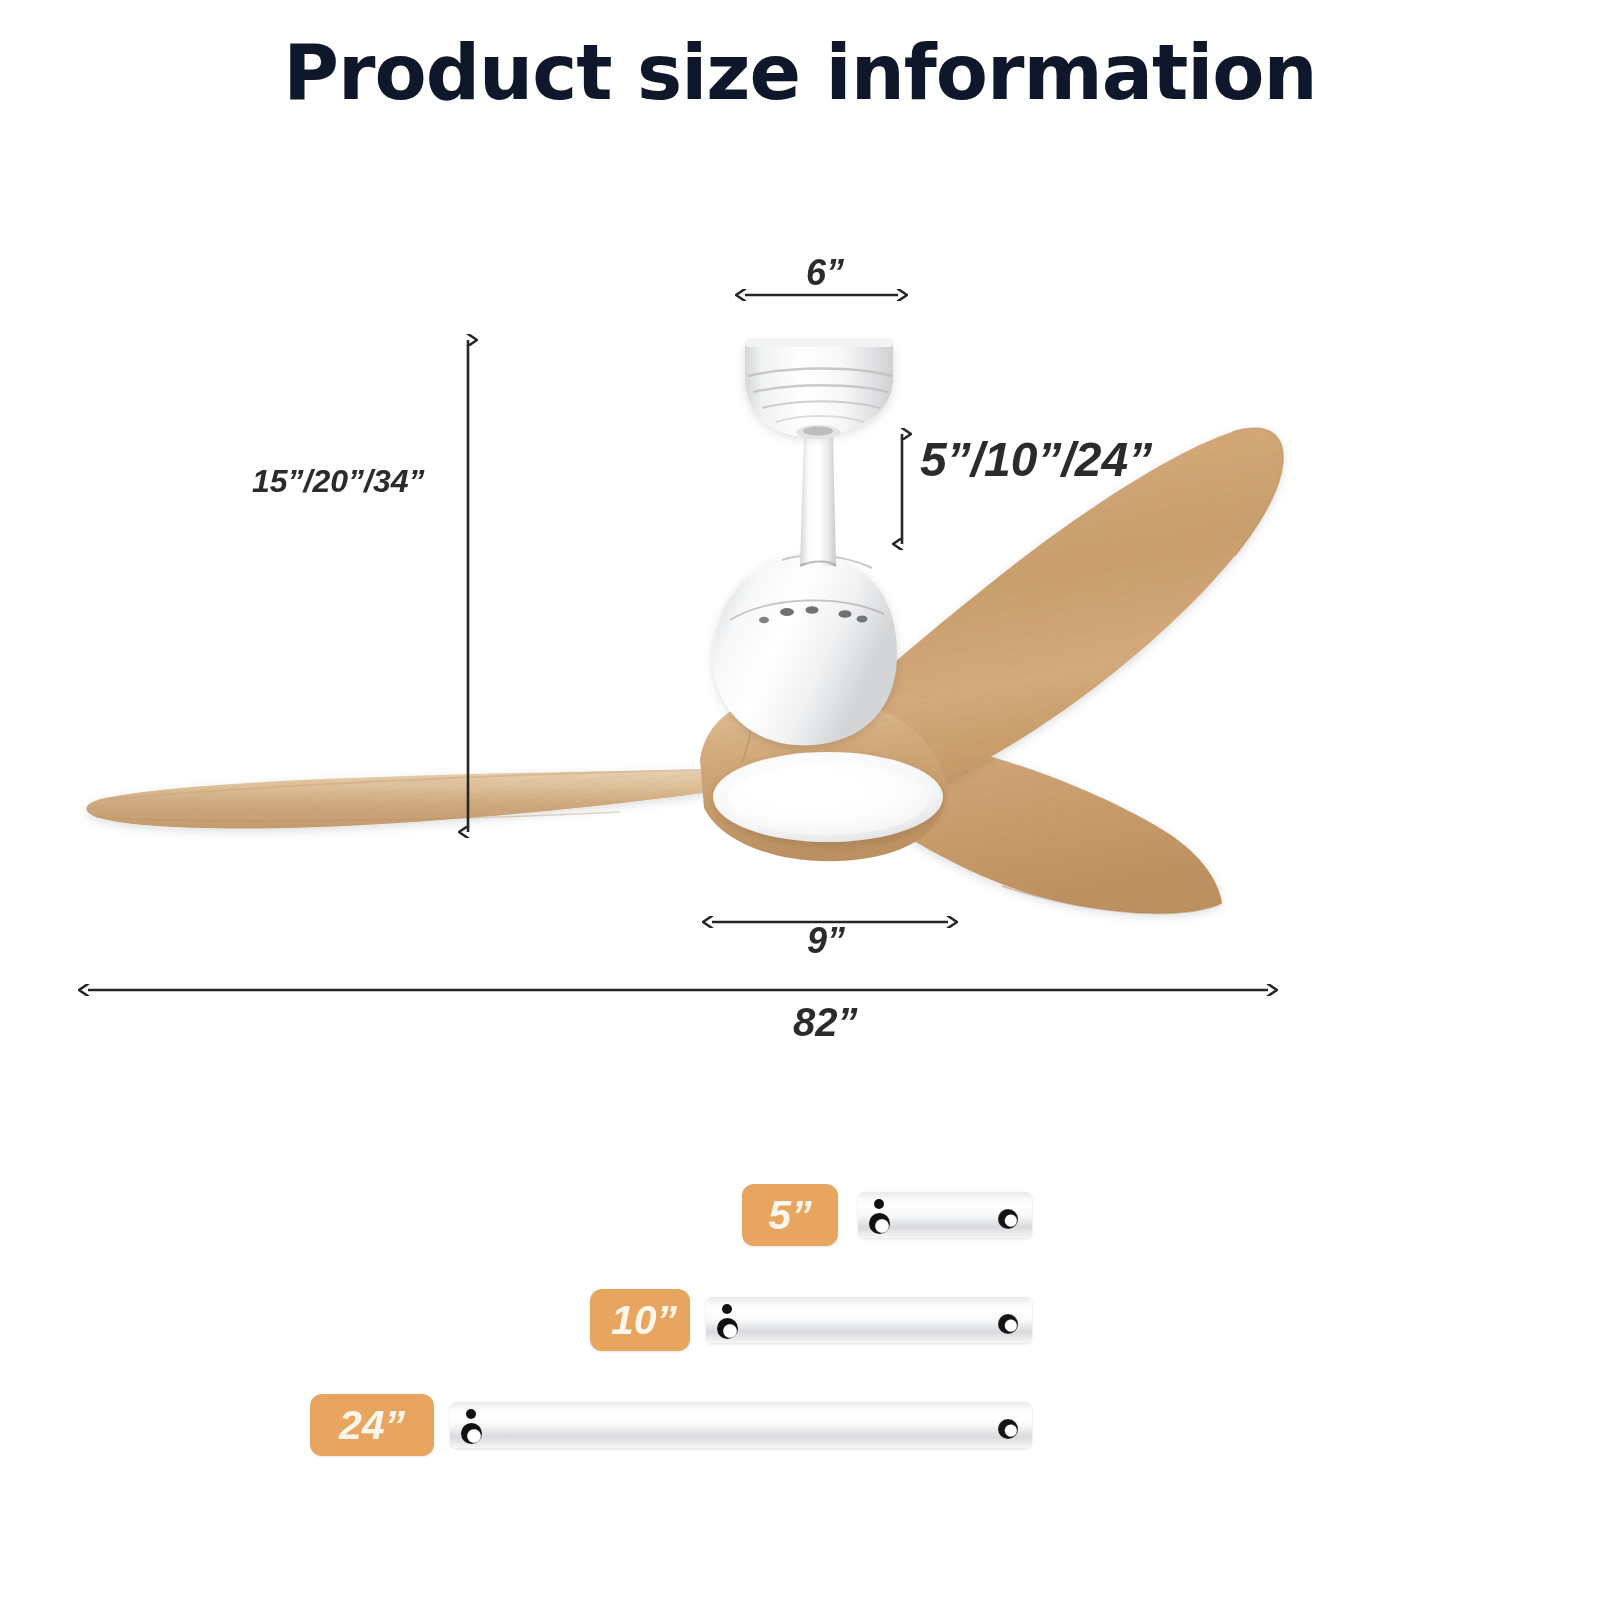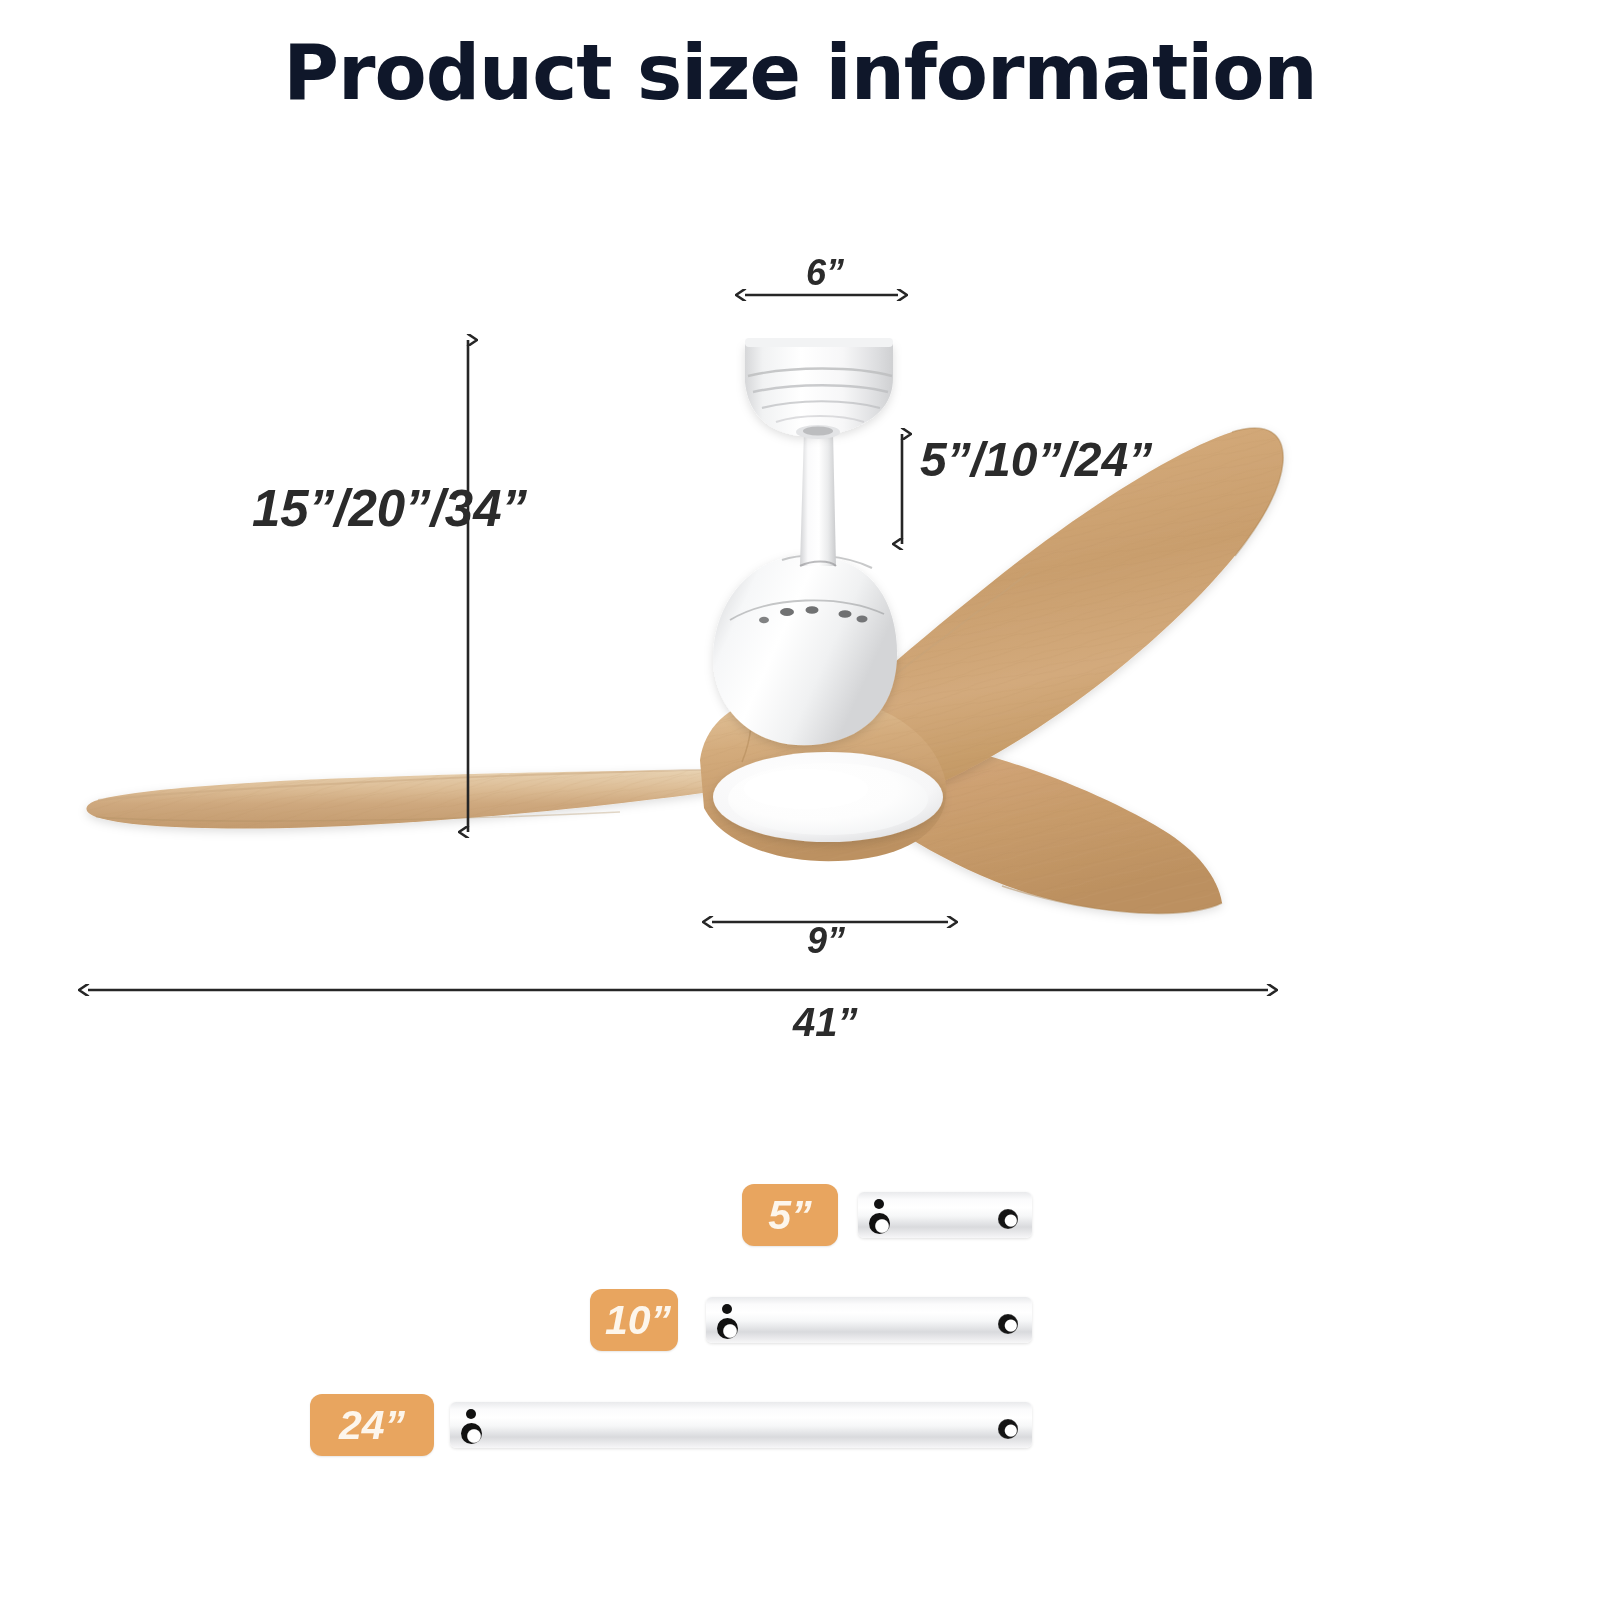--- a/index.html
+++ b/index.html
@@ -25,21 +25,21 @@
   
   .dim {
     position:absolute;
     font-family:"Liberation Sans", sans-serif;
     font-style:italic;
     font-weight:600;
     color:#2b2b2b;
     white-space:nowrap;
   }
   .dim-6   { left:806px;  top:252px; font-size:36px; }
-  .dim-vl  { left:252px;  top:463px; font-size:51px;margin-top:16px; }
+  .dim-vl  { left:252px;  top:463px; font-size:32px; }
   .dim-rod { left:920px;  top:432px; font-size:48px; }
   .dim-9   { left:807px;  top:920px; font-size:36px; }
   .dim-52  { left:793px;  top:1000px; font-size:40px; }
 
   
   .arrows { position:absolute; left:0; top:0; width:1600px; height:1600px; pointer-events:none; }
 
   
   .fan { position:absolute; left:0; top:0; width:1600px; height:1600px; }
 
@@ -309,33 +309,33 @@
 
     <line x1="712" y1="922" x2="948" y2="922" stroke="#262626" stroke-width="2.6" marker-start="url(#ahL)" marker-end="url(#ahR)"></line>
 
     <line x1="88" y1="990" x2="1268" y2="990" stroke="#262626" stroke-width="2.6" marker-start="url(#ahL)" marker-end="url(#ahR)"></line>
   </svg>
 
   <div class="dim dim-6">6”</div>
   <div class="dim dim-vl">15”/20”/34”</div>
   <div class="dim dim-rod">5”/10”/24”</div>
   <div class="dim dim-9">9”</div>
-  <div class="dim dim-52">41”</div>
+  <div class="dim dim-52">82”</div>
 
   <div class="rod-row" style="left:0; top:1180px; width:1600px;">
     <div class="badge" style="left:742px; width:96px;">5”</div>
     <div class="rod-pipe" style="left:858px; width:174px;">
       <div class="hole-small" style="left:16px; top:7px;  width:10px; height:10px;"></div>
       <div class="hole" style="left:11px; top:21px; width:21px; height:21px;"></div>
       <div class="hole-right" style="right:14px; top:17px; width:20px; height:20px;"></div>
     </div>
   </div>
 
   <div class="rod-row" style="left:0; top:1285px; width:1600px;">
-    <div class="badge" style="left:590px; width:88px;padding-left:22px;">10”</div>
+    <div class="badge" style="left:590px; width:100px;padding-left:22px;">10”</div>
     <div class="rod-pipe" style="left:706px; width:326px;">
       <div class="hole-small" style="left:16px; top:7px;  width:10px; height:10px;"></div>
       <div class="hole" style="left:11px; top:21px; width:21px; height:21px;"></div>
       <div class="hole-right" style="right:14px; top:17px; width:20px; height:20px;"></div>
     </div>
   </div>
 
   <div class="rod-row" style="left:0; top:1390px; width:1600px;text-align:center;">
     <div class="badge" style="left:310px; width:124px;">24”</div>
     <div class="rod-pipe" style="left:450px; width:582px;">

